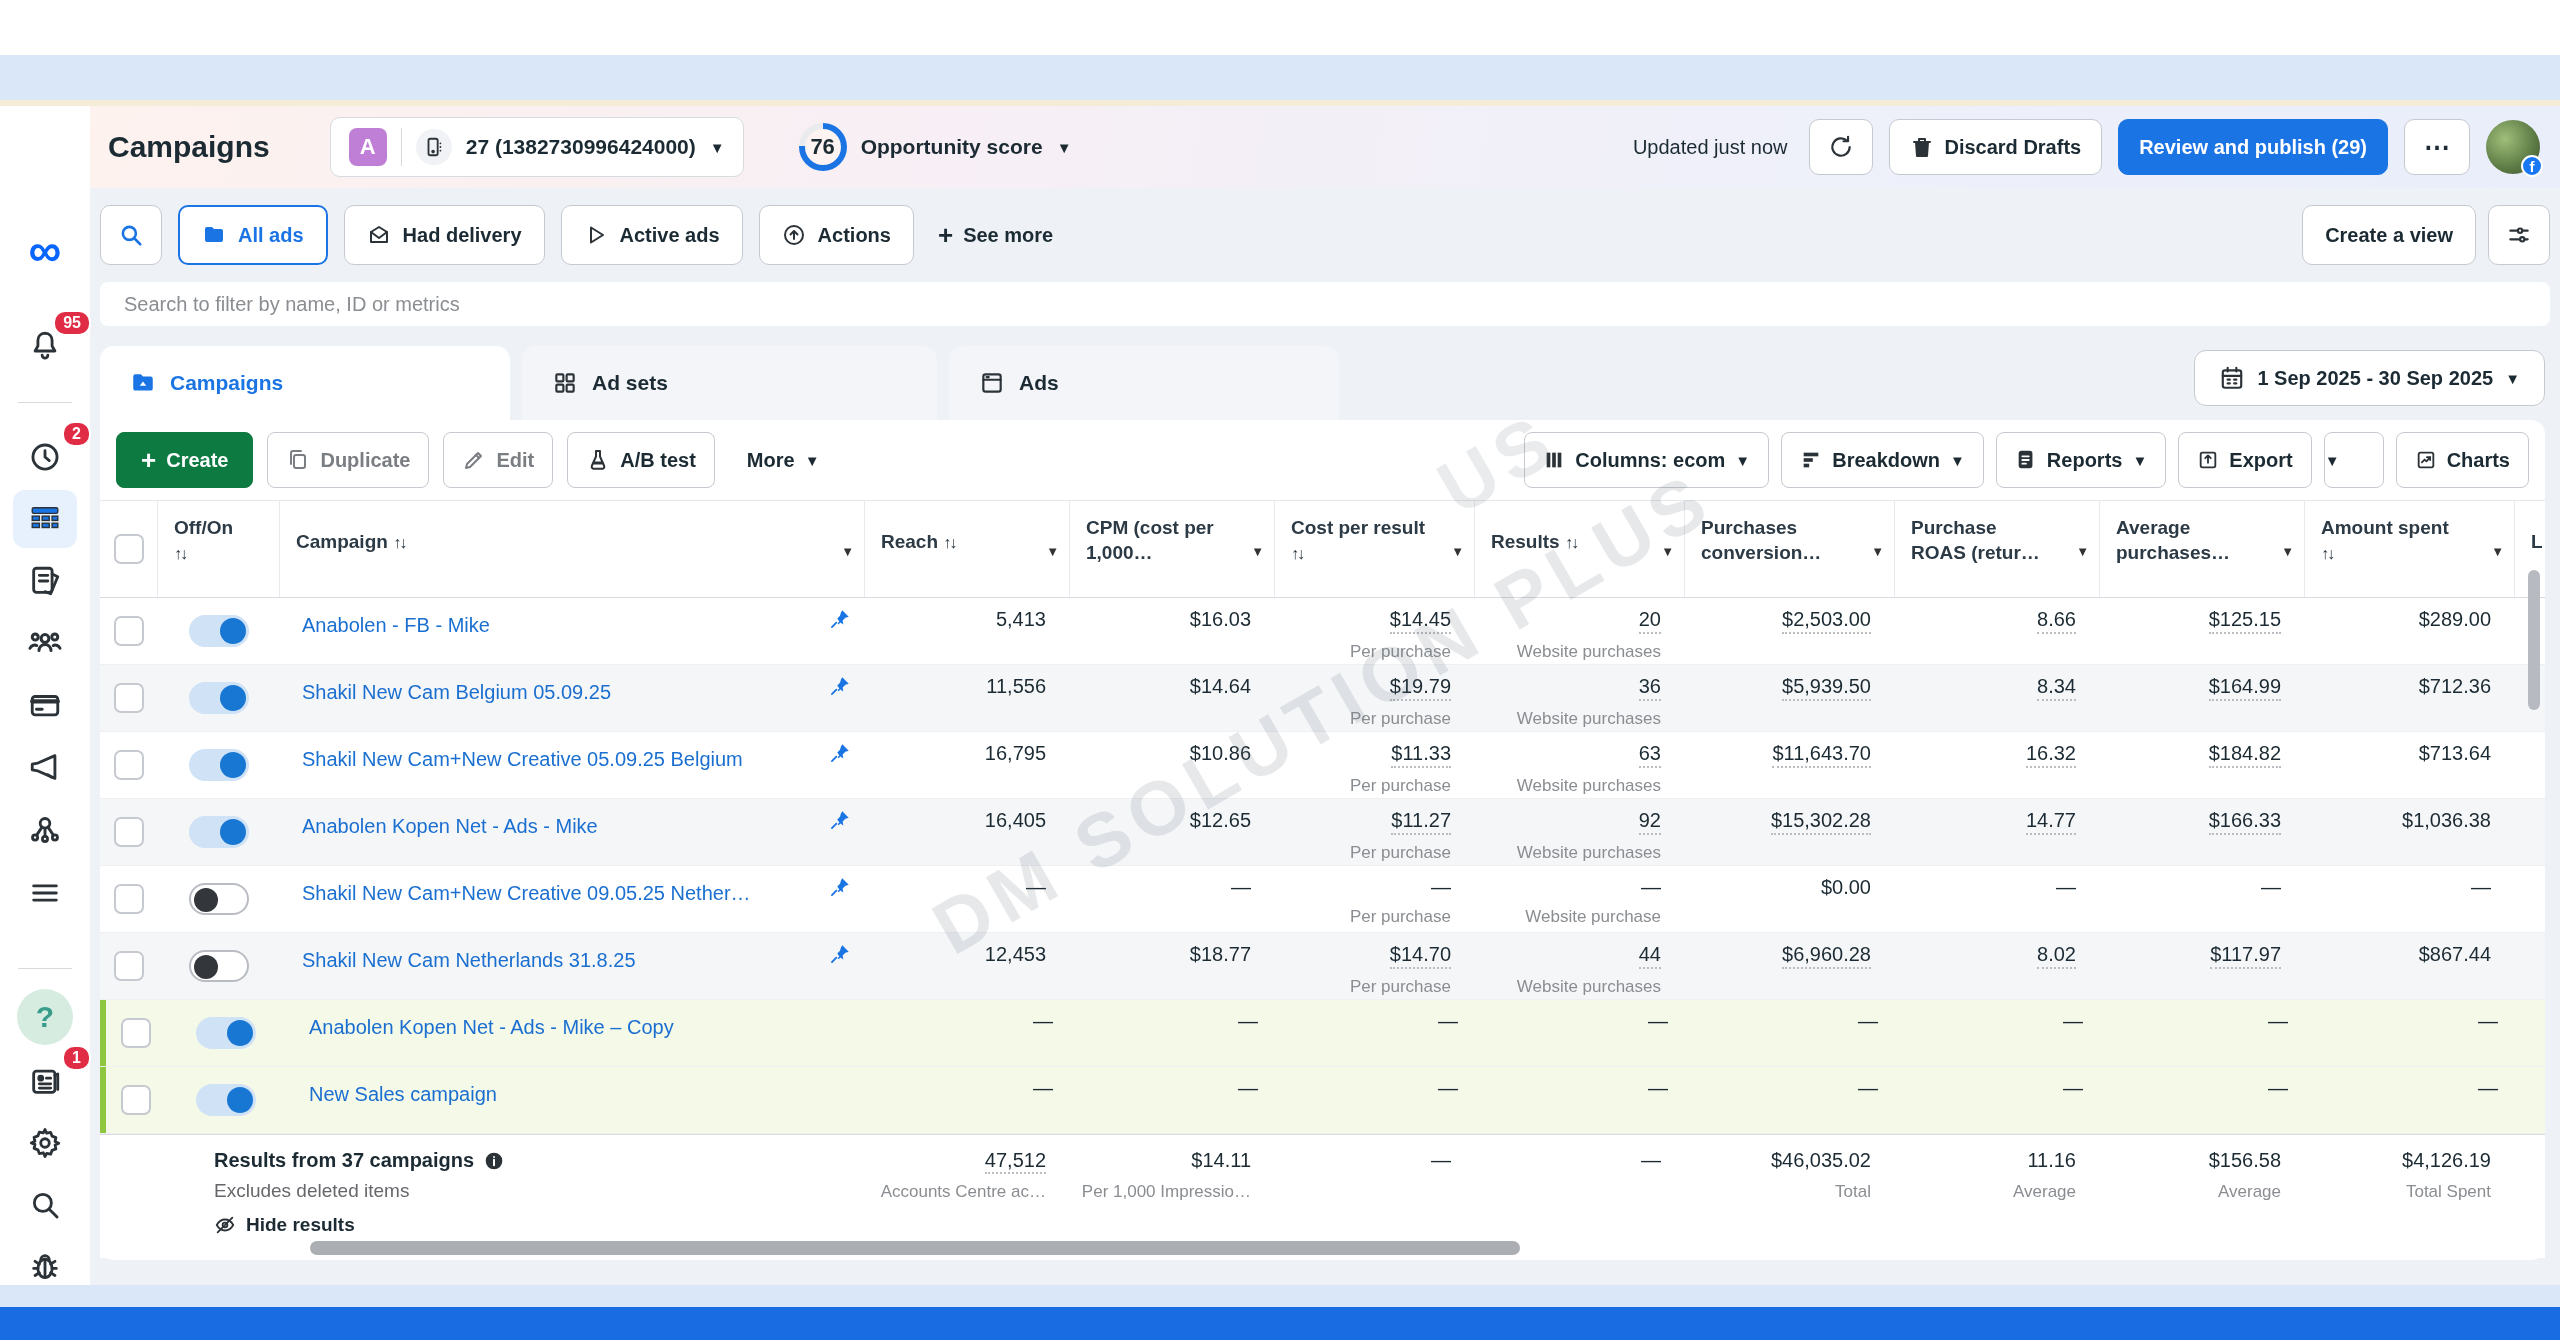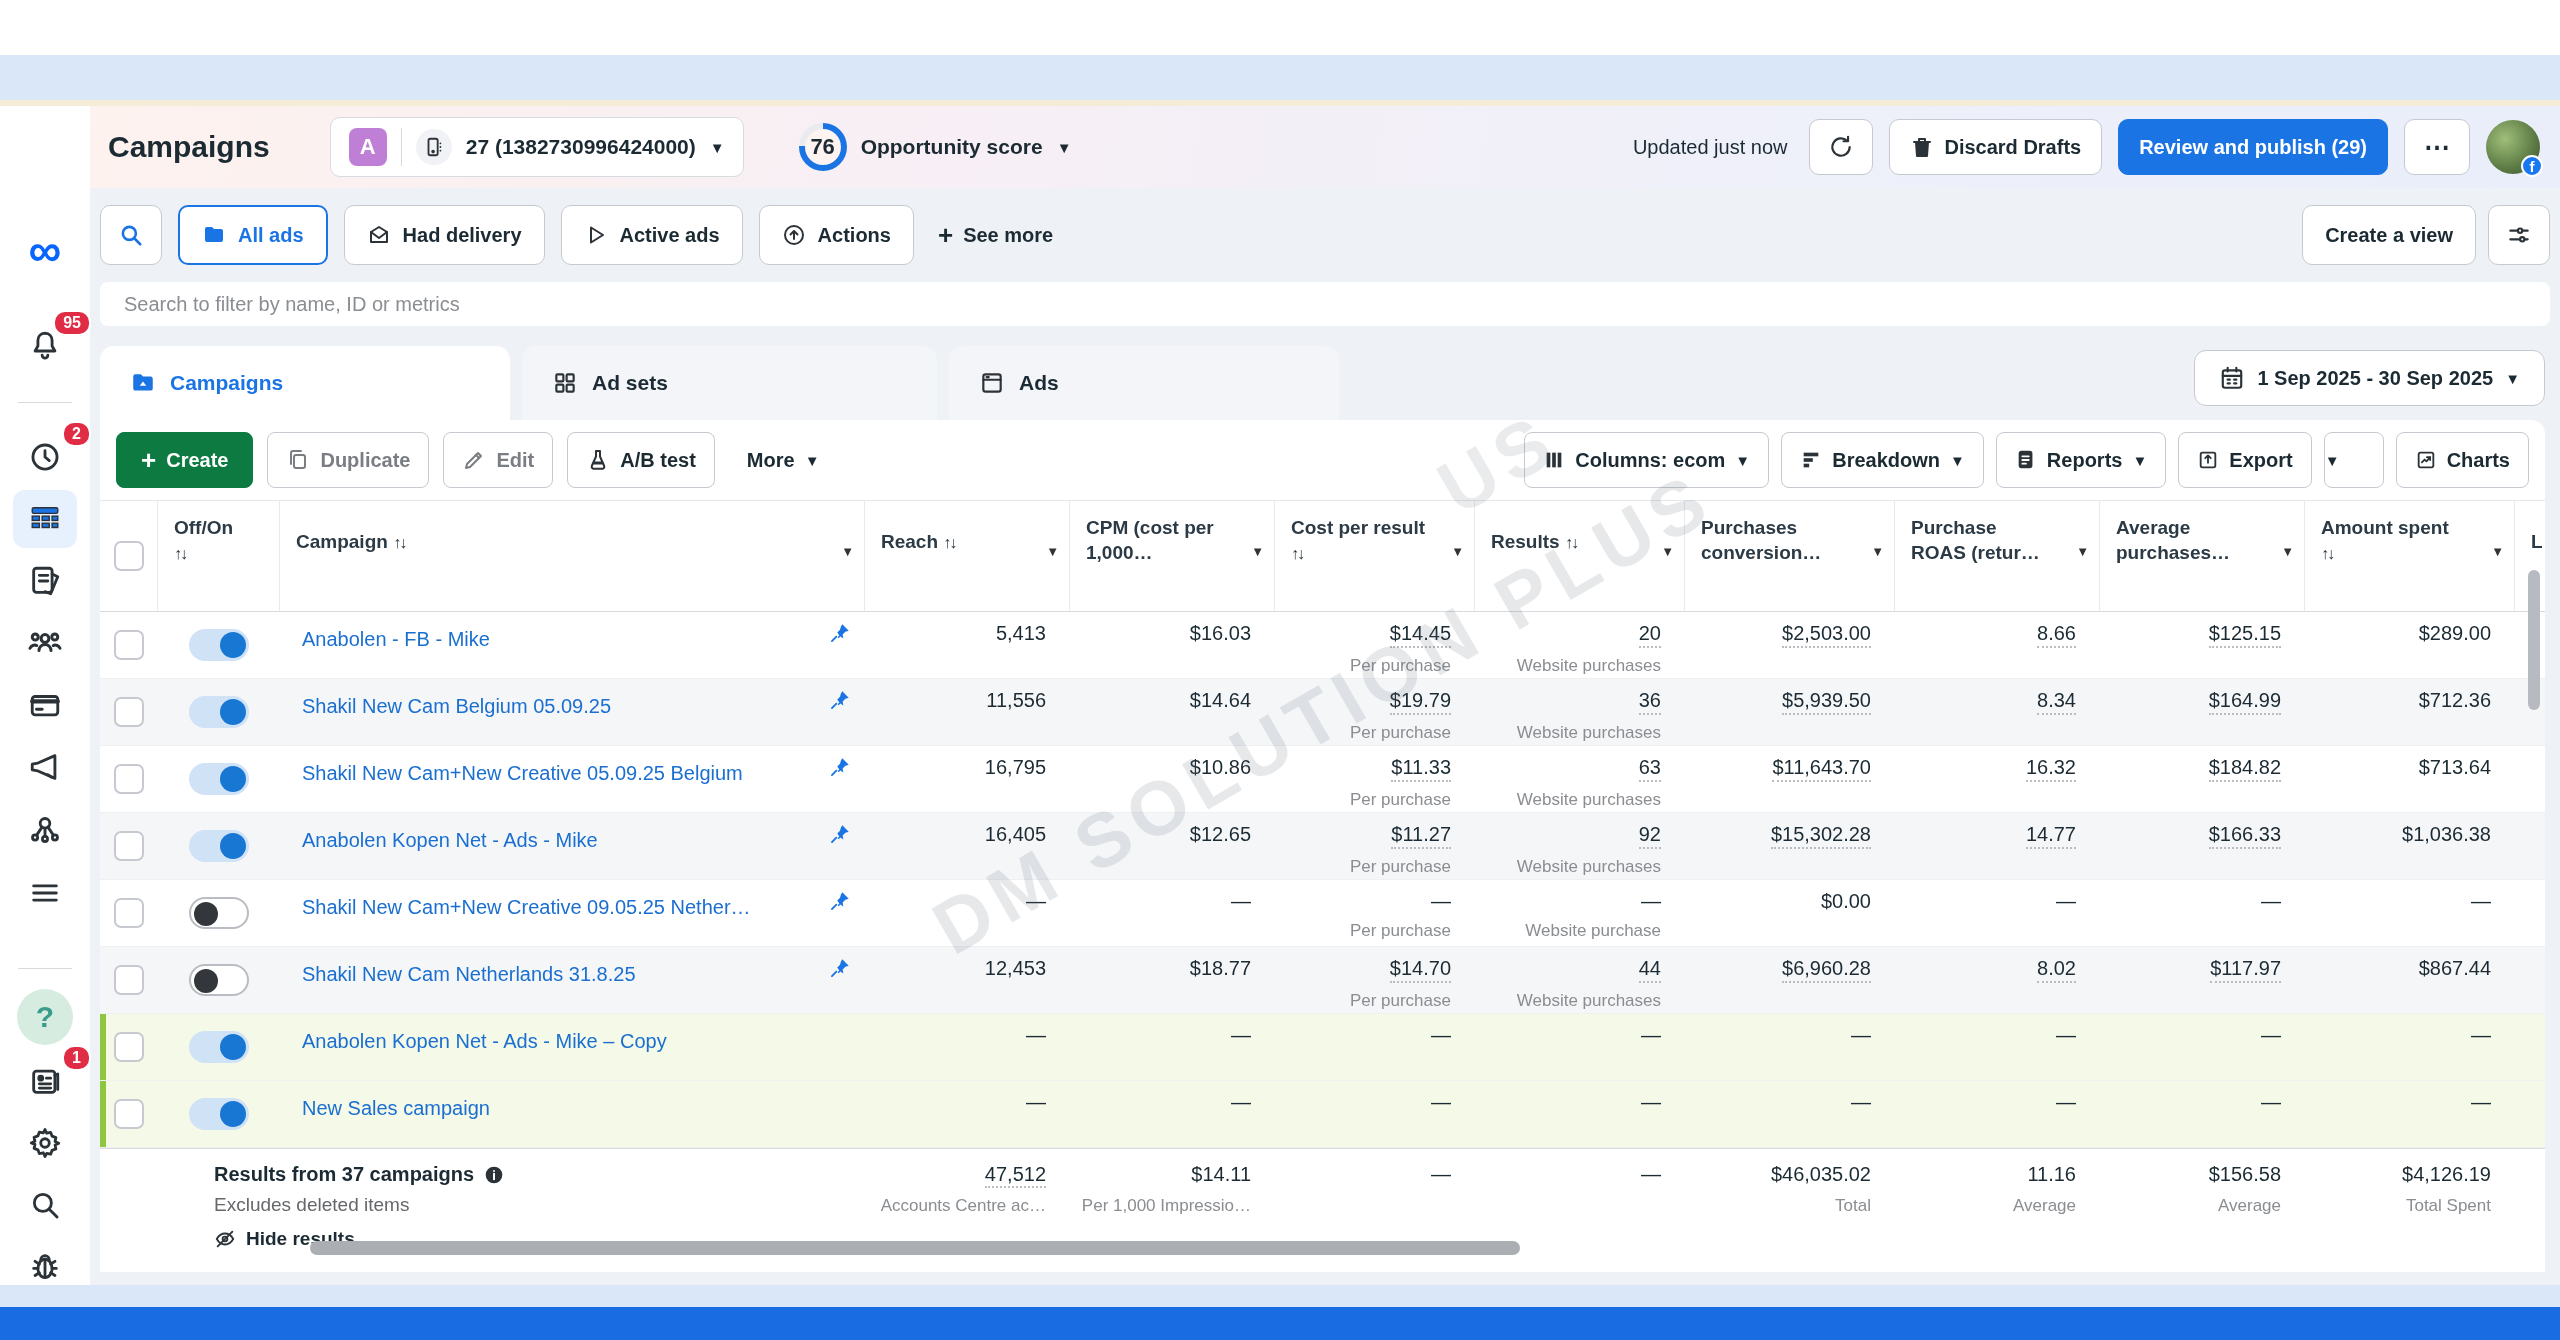--- a/index.html
+++ b/index.html
@@ -86,32 +86,32 @@
   .toolbar { height:80px; display:flex; align-items:center; padding:0 16px; gap:14px; }
   .tbtn { height:56px; border:1px solid #c6c9cf; background:#fff; border-radius:8px; display:flex; align-items:center;
     gap:10px; font-size:20px; font-weight:700; padding:0 18px; }
   .tbtn.disabled { color:#7a7d82; } .tbtn.disabled svg { stroke:#7a7d82; }
   .tbtn-create { background:#0d7a42; border-color:#0d7a42; color:#fff; font-weight:bold; padding:0 24px; }
   .tbtn-plain { border:none; background:transparent; }
   .toolbar-right { margin-left:auto; display:flex; gap:12px; }
 
   
   .cols { display:grid; grid-template-columns:58px 122px 585px 205px 205px 200px 210px 210px 205px 205px 210px 1fr; }
-  .thead { border-top:1px solid #e4e6eb; border-bottom:1px solid #d8dadf; height:112px; }
+  .thead { border-top:1px solid #e4e6eb; border-bottom:1px solid #d8dadf; height:98px; }
   .th { position:relative; font-size:19px; font-weight:bold; color:#2c3a45; padding:14px 30px 0 16px;
     border-right:1px solid #e8eaee; line-height:25px; }
   .th .sort { font-size:16px; letter-spacing:-2px; }
   .th .hcaret { position:absolute; right:10px; top:38px; font-size:13px; color:#333; }
   .th-num { text-align:left; }
   .checkbox { width:30px; height:30px; border:2px solid #c6c9cf; border-radius:7px; background:#fff; display:inline-block; }
   .cb { display:flex; align-items:center; justify-content:center; border-right:1px solid #e8eaee; }
 
   .trow { height:67px; border-bottom:1px solid #eef0f2; position:relative; }
   .trow:nth-child(even) { background:#f5f6f8; }
-  .trow.draft { background:#f5f9e8; }
+  .trow.draft { background:#f5f9e8;padding-left:7px; }
   .trow.draft::before { content:""; position:absolute; left:0; top:0; bottom:0; width:6px; background:#8ec63f; }
   .cell { padding-top:10px; }
   .togglecell { display:flex; align-items:flex-start; justify-content:center; padding-top:17px; }
   .toggle { width:60px; height:32px; border-radius:16px; position:relative; display:inline-block; }
   .toggle.on { background:#cfe2f6; }
   .toggle.on .knob { position:absolute; right:3px; top:3px; width:26px; height:26px; border-radius:50%; background:#1877d3; }
   .toggle.off { background:#fff; border:2px solid #b9bcc2; }
   .toggle.off .knob { position:absolute; left:3px; top:3px; width:24px; height:24px; border-radius:50%; background:#33363a; }
   .namecell { position:relative; padding:16px 44px 0 22px; }
   .cname { color:#1a6fd0; font-size:20px; text-decoration:none; display:inline-block; max-width:500px; white-space:nowrap;

